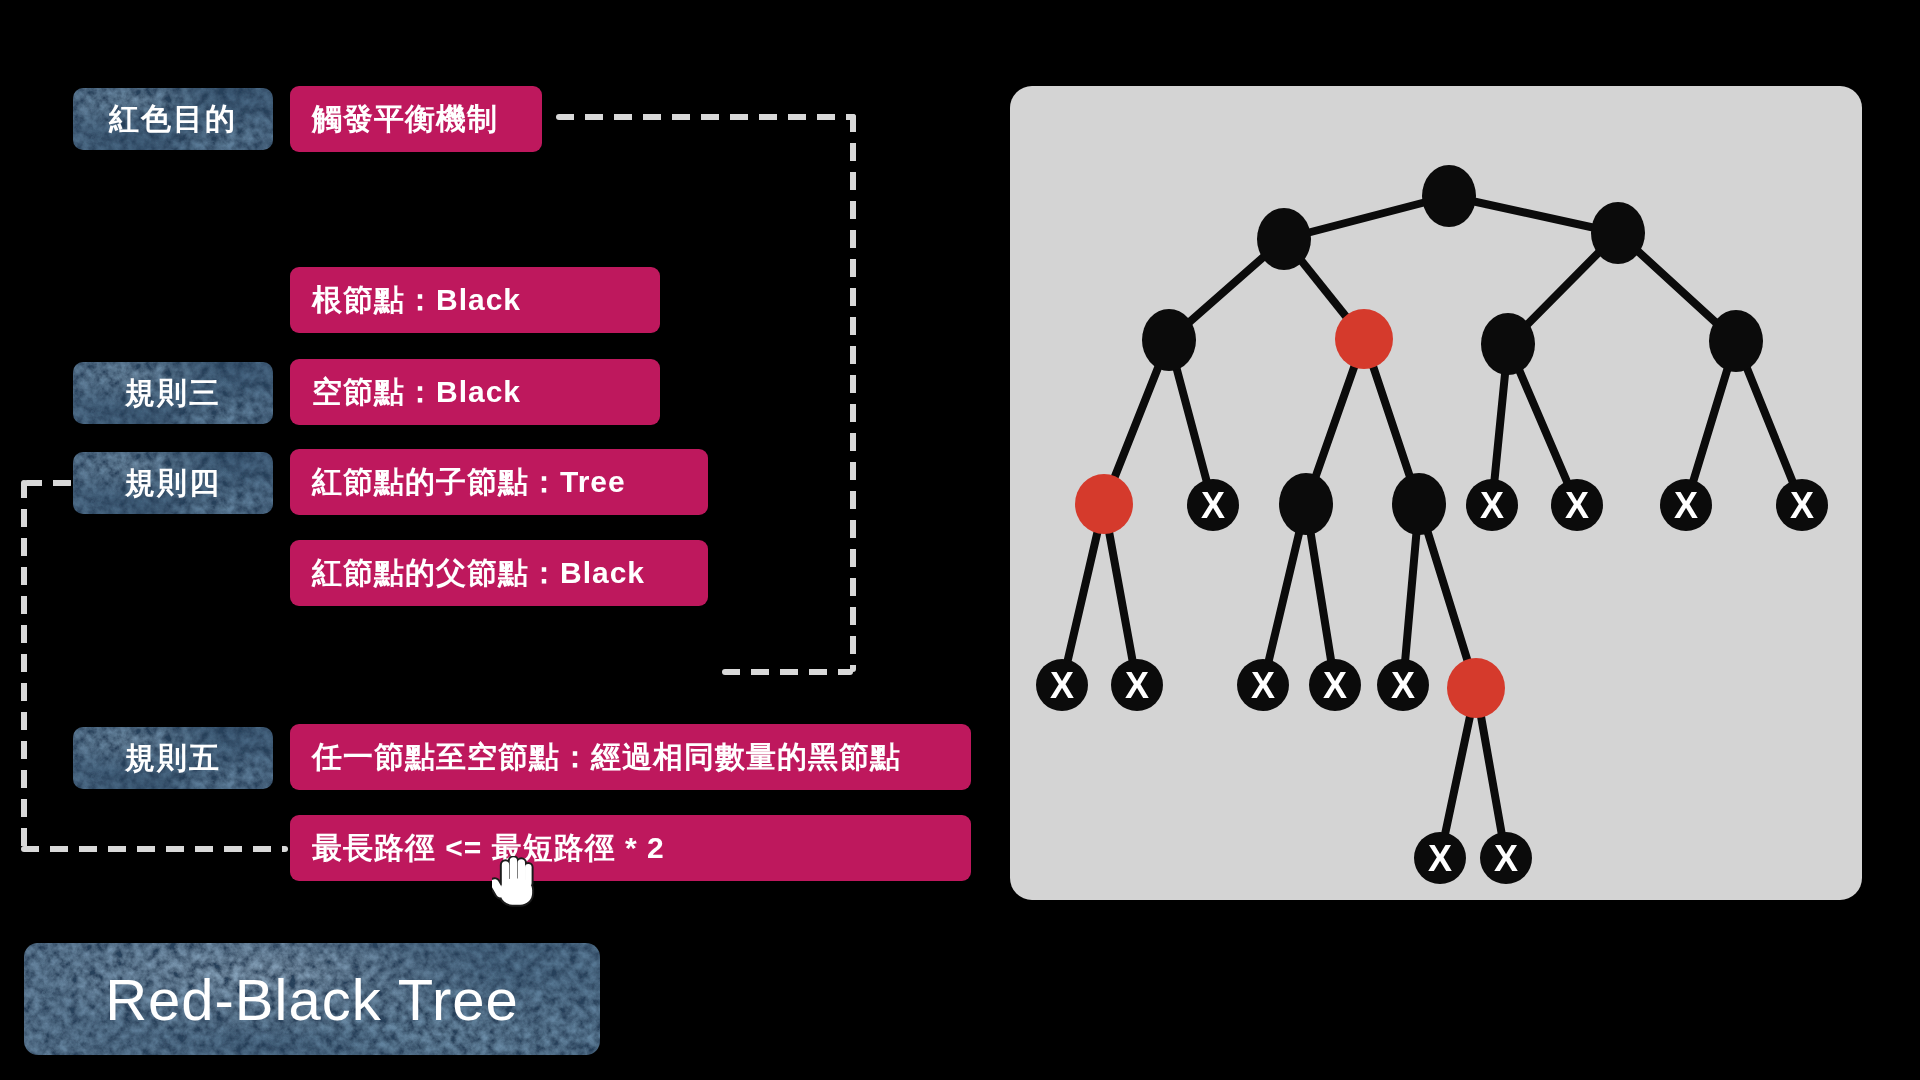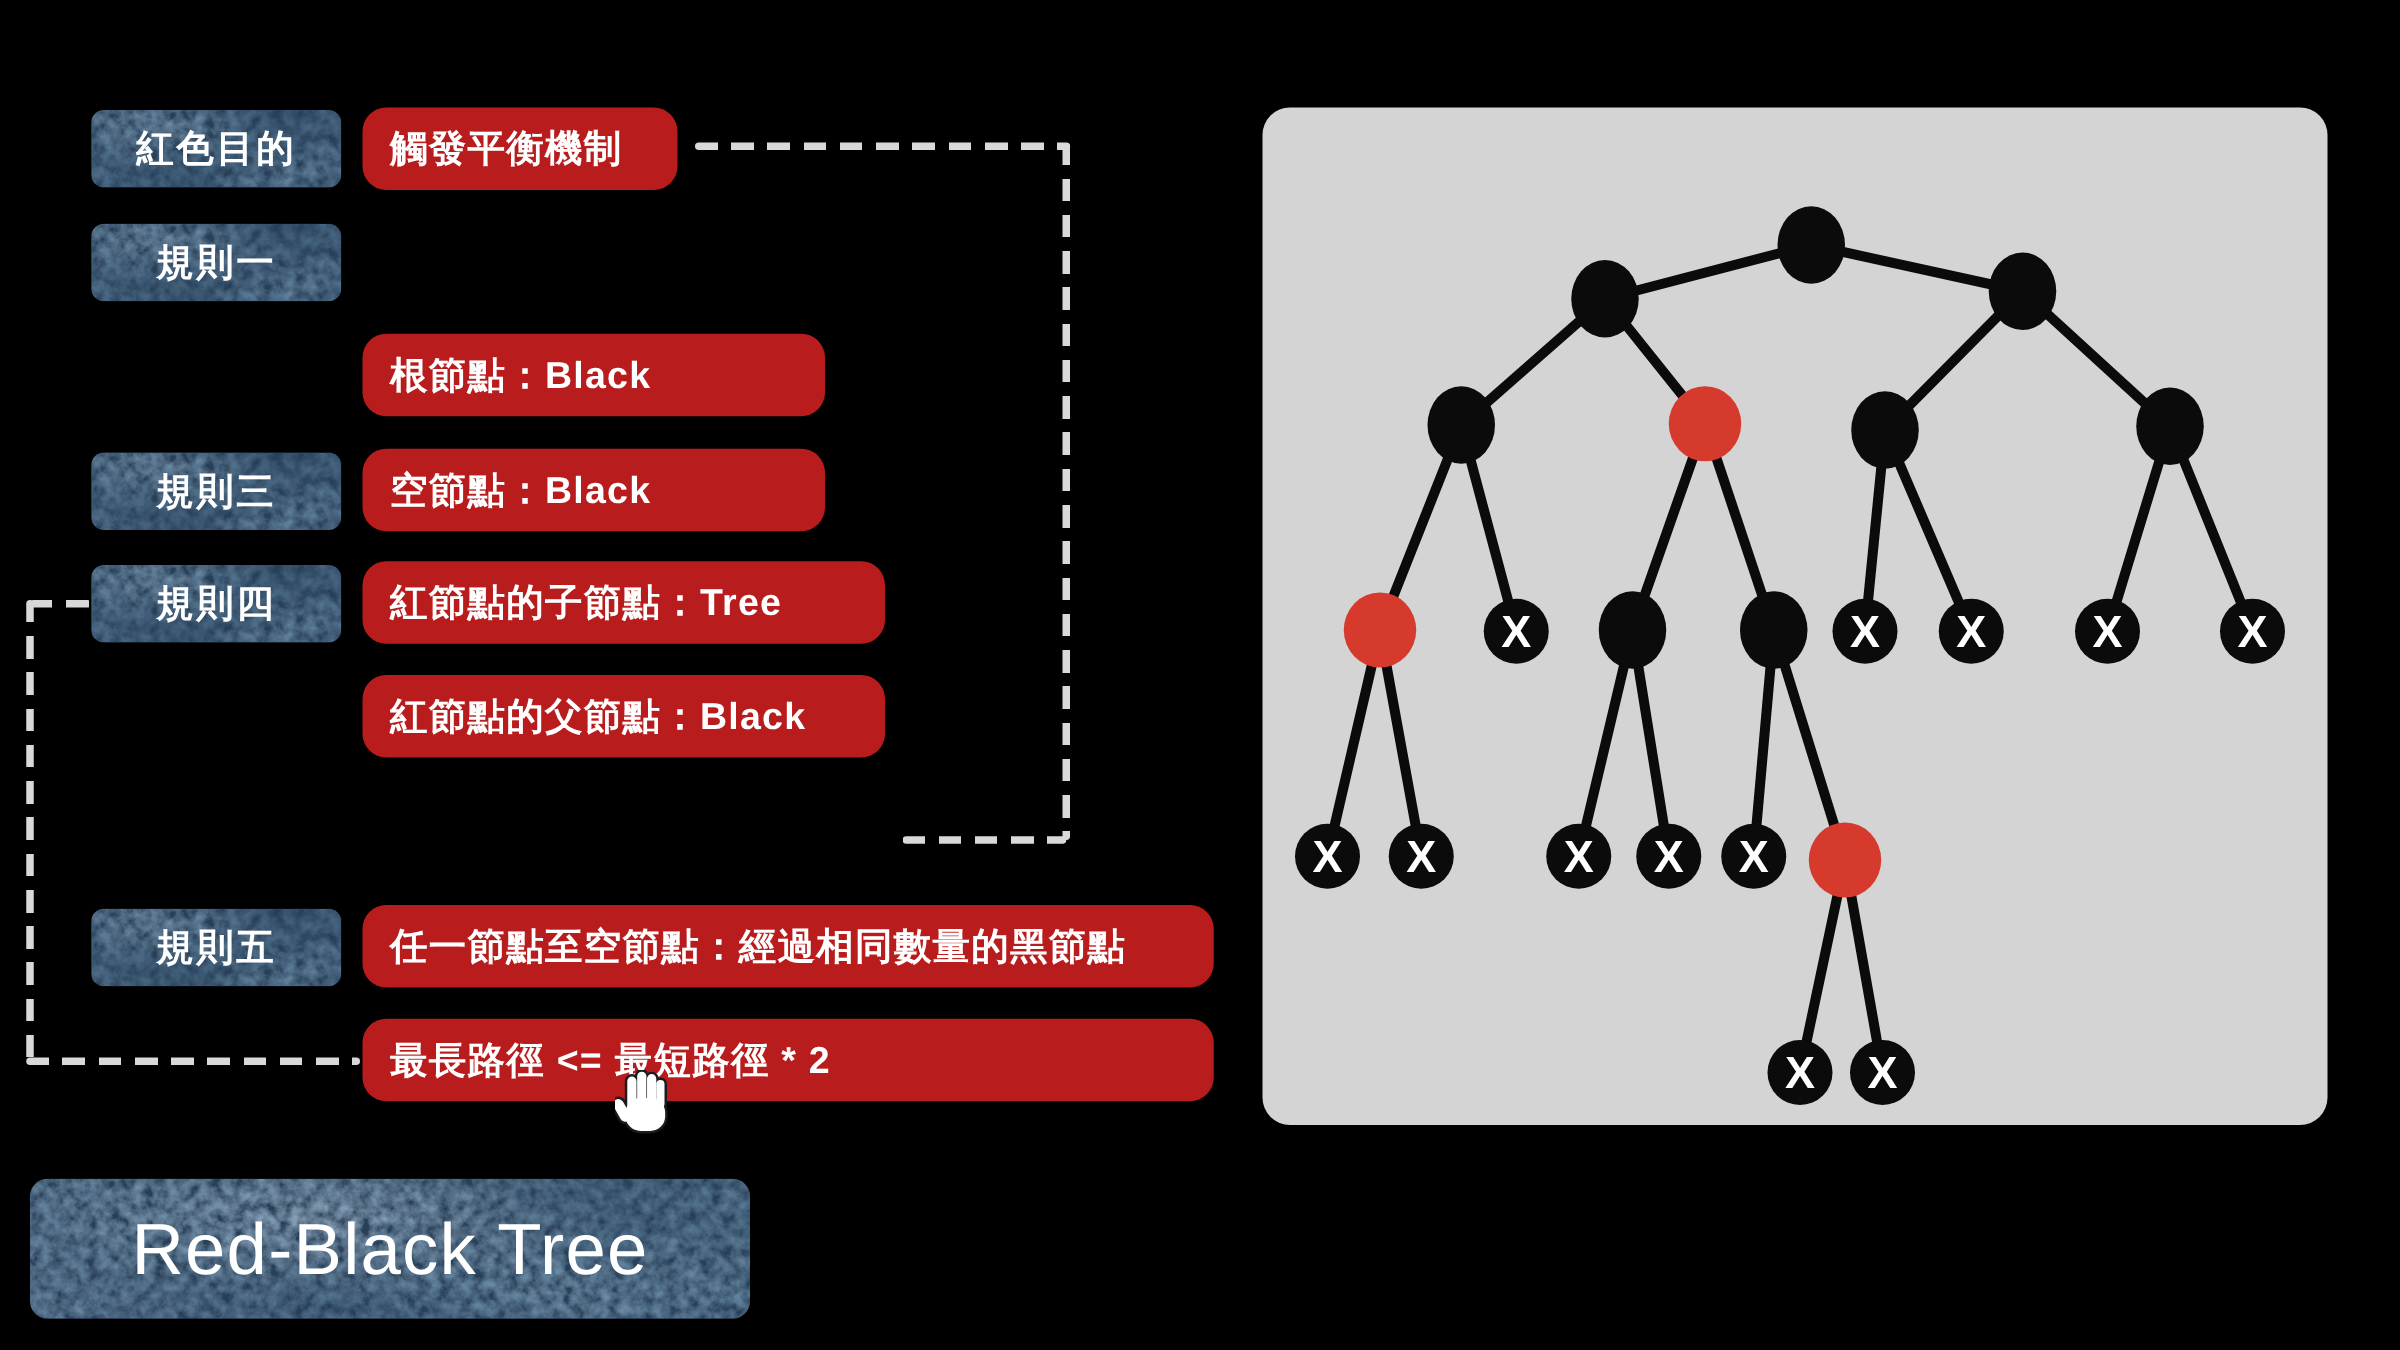--- a/index.html
+++ b/index.html
@@ -12,21 +12,21 @@
          display:flex;align-items:center;justify-content:center;}
   .badge-bg{position:absolute;inset:0;
     background:
       radial-gradient(130px 44px at 32% 22%, rgba(175,205,228,.38), transparent 72%),
       radial-gradient(110px 50px at 72% 82%, rgba(150,185,212,.32), transparent 72%),
       linear-gradient(135deg,#5e7e9a,#405f7b 55%,#547390);
     filter:url(#grain);}
   .badge-label{position:relative;color:#fff;font-weight:bold;font-size:30px;letter-spacing:2px;}
 
   
-  .rulebox{position:absolute;height:66px;background:#b91c1c;border-radius:19px;
+  .rulebox{position:absolute;height:66px;background:#be185d;border-radius:9px;
            display:flex;align-items:center;padding:0 22px;box-sizing:border-box;}
   .rulebox span{color:#fff;font-weight:bold;font-size:30px;letter-spacing:1px;white-space:nowrap;}
 
   
   .dash-h{position:absolute;height:6px;border-radius:3px;
           background:repeating-linear-gradient(90deg,#d9d9d9 0 18px,transparent 18px 29px);}
   .dash-v{position:absolute;width:6px;border-radius:3px;
           background:repeating-linear-gradient(180deg,#d9d9d9 0 18px,transparent 18px 29px);}
 
   
@@ -66,24 +66,20 @@
   <div class="dash-v" style="left:850px;top:114px;height:558px"></div>
   <div class="dash-h" style="left:722px;top:669px;width:131px"></div>
 
   <div class="dash-h" style="left:24px;top:480px;width:49px"></div>
   <div class="dash-v" style="left:21px;top:480px;height:372px"></div>
   <div class="dash-h" style="left:21px;top:846px;width:267px"></div>
 
   <div class="badge" style="left:73px;top:88px">
     <div class="badge-bg"></div>
     <span class="badge-label">紅色目的</span>
-  </div>
-  <div class="badge" style="left:73px;top:179px">
-    <div class="badge-bg"></div>
-    <span class="badge-label">規則一</span>
   </div>
   <div class="badge" style="left:73px;top:362px">
     <div class="badge-bg"></div>
     <span class="badge-label">規則三</span>
   </div>
   <div class="badge" style="left:73px;top:727px">
     <div class="badge-bg"></div>
     <span class="badge-label">規則五</span>
   </div>
   <div class="badge" style="left:73px;top:452px">

